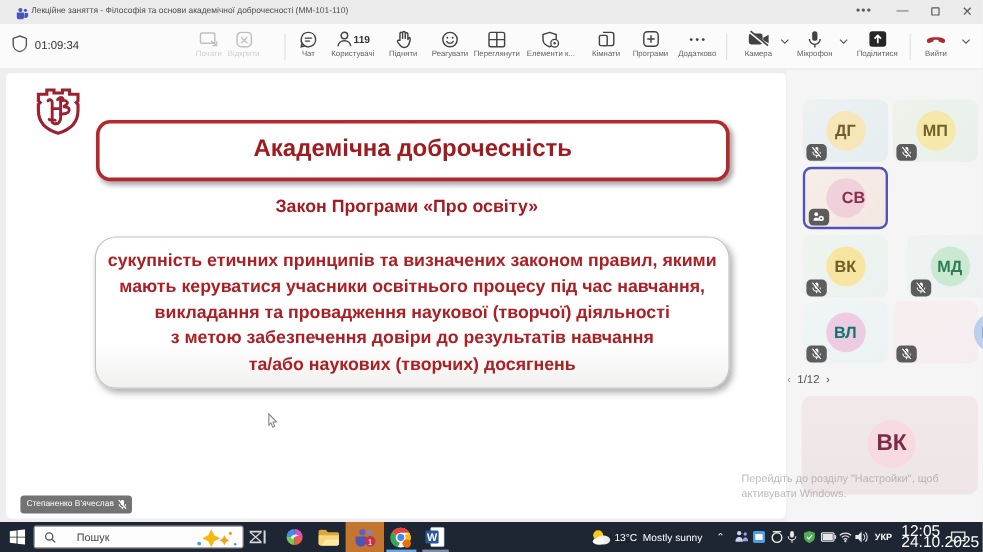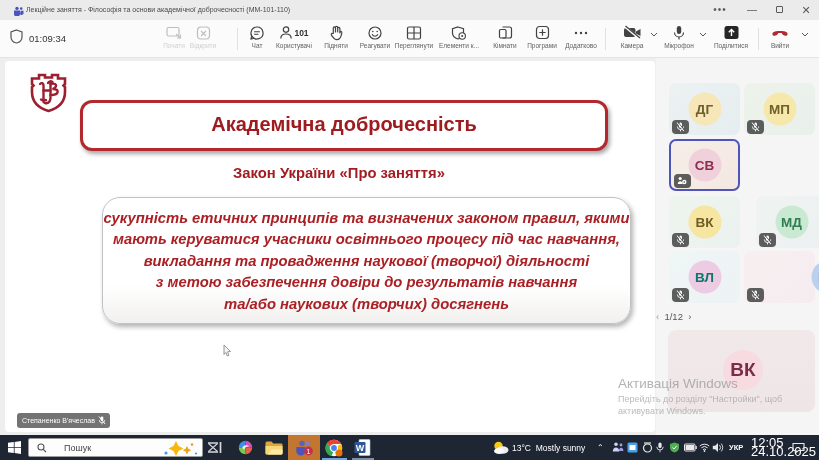--- a/index.html
+++ b/index.html
@@ -19,21 +19,21 @@
   .tbtn .lb { font-size:6.5px; margin-top:1px; white-space:nowrap; }
   .sep { position:absolute; top:8px; width:1px; height:22px; background:#e0e0e0; }
 
   
   .main { position:absolute; left:0; top:58px; width:655px; height:377px; background:#eeeeee; }
   .stage { position:absolute; left:5px; top:3px; width:650px; height:371px; background:#ffffff; border-radius:4px; }
 
   .titlebox { position:absolute; left:80px; top:42px; width:528px; height:51px; background:#ffffff; border:3px solid #b3282d; border-radius:12px; box-shadow:2px 3px 4px rgba(0,0,0,0.35); }
   .titlebox .t { margin-top:10px; text-align:center; font-size:20px; font-weight:bold; color:#9e1c20; }
   .subtitle { position:absolute; left:75px; top:107px; width:528px; text-align:center; font-size:14.8px; font-weight:bold; color:#a21d23; }
-  .contentbox { position:absolute; left:102px; top:139px; width:529px; height:127px; background:linear-gradient(#ffffff 70%, #f1f0ef); border:1.5px solid #c2c2c2; border-radius:18px; box-shadow:2px 3px 5px rgba(0,0,0,0.3);font-style:italic; }
+  .contentbox { position:absolute; left:79px; top:139px; width:529px; height:127px; background:linear-gradient(#ffffff 70%, #f1f0ef); border:1.5px solid #c2c2c2; border-radius:18px; box-shadow:2px 3px 5px rgba(0,0,0,0.3); }
   .contentbox .t { margin-top:10px; text-align:center; font-size:14.8px; font-weight:bold; color:#ab2025; line-height:21.4px; white-space:nowrap; }
 
   .namelabel { position:absolute; left:17px; top:355px; height:15px; background:rgba(96,96,96,0.88); border-radius:3px; color:#ffffff; font-size:7px; line-height:15px; padding:0 4px 0 5px; display:flex; align-items:center; gap:3px; }
 
   
   .sidebar { position:absolute; left:656px; top:0px; width:163px; height:377px; background:#f6f5f5; }
   .tile { position:absolute; width:71px; height:52px; border-radius:7px; }
   .tile .av { position:absolute; left:50%; top:50%; transform:translate(-50%,-50%); width:33px; height:33px; border-radius:50%; text-align:center; font-weight:bold; font-size:13.5px; line-height:33px; }
   .tile .mt { position:absolute; left:2.5px; bottom:1.5px; width:17px; height:14px; border-radius:4px; background:rgba(66,66,66,0.85); display:flex; align-items:center; justify-content:center; }
   .pager { position:absolute; left:0px; top:253px; width:163px; font-size:9.5px; color:#555; }
@@ -100,21 +100,21 @@
       </div>
     <div class="lb">Чат</div>
   </div>
 
   <div class="tbtn" style="left:274px;width:40px;">
     <div class="ic">
         <svg width="14" height="16" viewBox="0 0 14 16">
           <circle cx="7" cy="4.6" r="2.7" fill="none" stroke="#424242" stroke-width="1.2"></circle>
           <path d="M1.8 13.5 c0-2.8 2.3-4.5 5.2-4.5 s5.2 1.7 5.2 4.5" fill="none" stroke="#424242" stroke-width="1.2"></path>
         </svg>
-        <span style="font-size:8.5px;font-weight:bold;color:#333;margin-left:1px;">101</span>
+        <span style="font-size:8.5px;font-weight:bold;color:#333;margin-left:1px;">119</span>
       </div>
     <div class="lb">Користувачі</div>
   </div>
 
   <div class="tbtn" style="left:319px;width:34px;">
     <div class="ic">
         <svg width="14" height="16" viewBox="0 0 14 16">
           <path d="M4.3 8.5 V3 a1.1 1.1 0 0 1 2.2 0 v4 V2.4 a1.1 1.1 0 0 1 2.2 0 V7 V3.4 a1.1 1.1 0 0 1 2.2 0 V8 c0 0 .4-1.8 1.4-1.5 c1 .3 .6 1.5 .3 2.7 c-.4 1.6-.8 3.2-2 4.3 c-1.6 1.5-4.2 1.4-5.6-.2 L2.6 10.5 c-.8-1-.2-2.2 .8-2 z" fill="none" stroke="#424242" stroke-width="1.2" stroke-linejoin="round"></path>
         </svg>
       </div>
@@ -249,21 +249,21 @@
       <path d="M15.5 19.5 L22.5 19.5"></path>
       <path d="M22.5 11 L22.5 24"></path>
       <path d="M20 12 C21 10 23 9.8 24.5 11.2"></path>
       <path d="M22.5 13 C28.5 11.5 30.5 15.5 24.5 18 C31.5 17.5 31.5 23.5 24 24"></path>
       <path d="M22.5 24 C23 29.5 21.5 33 17 32 C14.5 31.4 15 28 18 29.2"></path>
     </g>
   </svg>
   <div class="titlebox">
       <div class="t">Академічна доброчесність</div>
     </div>
-  <div class="subtitle">Закон України «Про заняття»</div>
+  <div class="subtitle">Закон Програми «Про освіту»</div>
   <div class="contentbox">
       <div class="t">
     сукупність етичних принципів та визначених законом правил, якими<br>
     мають керуватися учасники освітнього процесу під час навчання,<br>
     викладання та провадження наукової (творчої) діяльності<br>
     з метою забезпечення довіри до результатів навчання<br>
     та/або наукових (творчих) досягнень
   </div>
     </div>
   <svg class="abs" style="left:222px;top:286px;" width="10" height="13" viewBox="0 0 10 13">
@@ -295,21 +295,21 @@
       <div class="mt">
           <svg width="9" height="10" viewBox="0 0 9 10">
             <rect x="3" y="0.5" width="3" height="5.2" rx="1.5" fill="#fff"></rect>
             <path d="M1.4 4.5 a3.1 3.1 0 0 0 6.2 0 M4.5 7.6 v1.8" fill="none" stroke="#fff" stroke-width="0.9"></path>
             <path d="M1 0.5 L8 9" stroke="#fff" stroke-width="1.1"></path>
             <path d="M1.8 0 L8.8 8.5" stroke="#424242" stroke-width="0.8"></path>
           </svg>
         </div>
     </div>
     <div class="tile" style="left:13px;top:81px;background:linear-gradient(135deg,#f7eee8,#f3e7e2);border:2px solid #4f55b8;">
-      <div class="av" style="background:#f0d0da;color:#8c2e4e;">СВ</div>
+      <div class="av" style="background:#f0d0da;color:#8c2e4e;text-align:right;">СВ</div>
       <div class="mt">
           <svg width="10" height="9" viewBox="0 0 10 9">
             <circle cx="3.2" cy="2.5" r="1.6" fill="#fff"></circle>
             <path d="M0.8 8 c0-1.8 1.1-2.8 2.4-2.8 s2.4 1 2.4 2.8 z" fill="#fff"></path>
             <circle cx="7.3" cy="6" r="2.2" fill="#fff"></circle>
             <circle cx="7.3" cy="6" r="0.8" fill="#424242"></circle>
           </svg>
         </div>
     </div>
     <div class="tile" style="left:13px;top:138px;background:linear-gradient(135deg,#eef4ed,#ebf1ef);">
@@ -354,21 +354,20 @@
             <path d="M1 0.5 L8 9" stroke="#fff" stroke-width="1.1"></path>
             <path d="M1.8 0 L8.8 8.5" stroke="#424242" stroke-width="0.8"></path>
           </svg>
         </div>
     </div>
     <div class="pager"><span style="color:#999;">‹</span> &nbsp;1/12&nbsp; <span style="color:#555;">›</span></div>
     <div class="bigtile">
         <div class="av">ВК</div>
       </div>
   </div>
-  <div class="watermark1">Активація Windows</div>
   <div class="watermark2">Перейдіть до розділу "Настройки", щоб<br>активувати Windows.</div>
 </div>
 
 <div class="taskbar">
 
   <svg class="abs" style="left:8px;top:6px;" width="13" height="13" viewBox="0 0 13 13">
     <path d="M0 1.8 L5.8 1 V6.2 H0 Z" fill="#fff"></path>
       <path d="M6.6 0.9 L13 0 V6.2 H6.6 Z" fill="#fff"></path>
     <path d="M0 7 H5.8 V12 L0 11.2 Z" fill="#fff"></path>
       <path d="M6.6 7 H13 V13 L6.6 12.1 Z" fill="#fff"></path>

